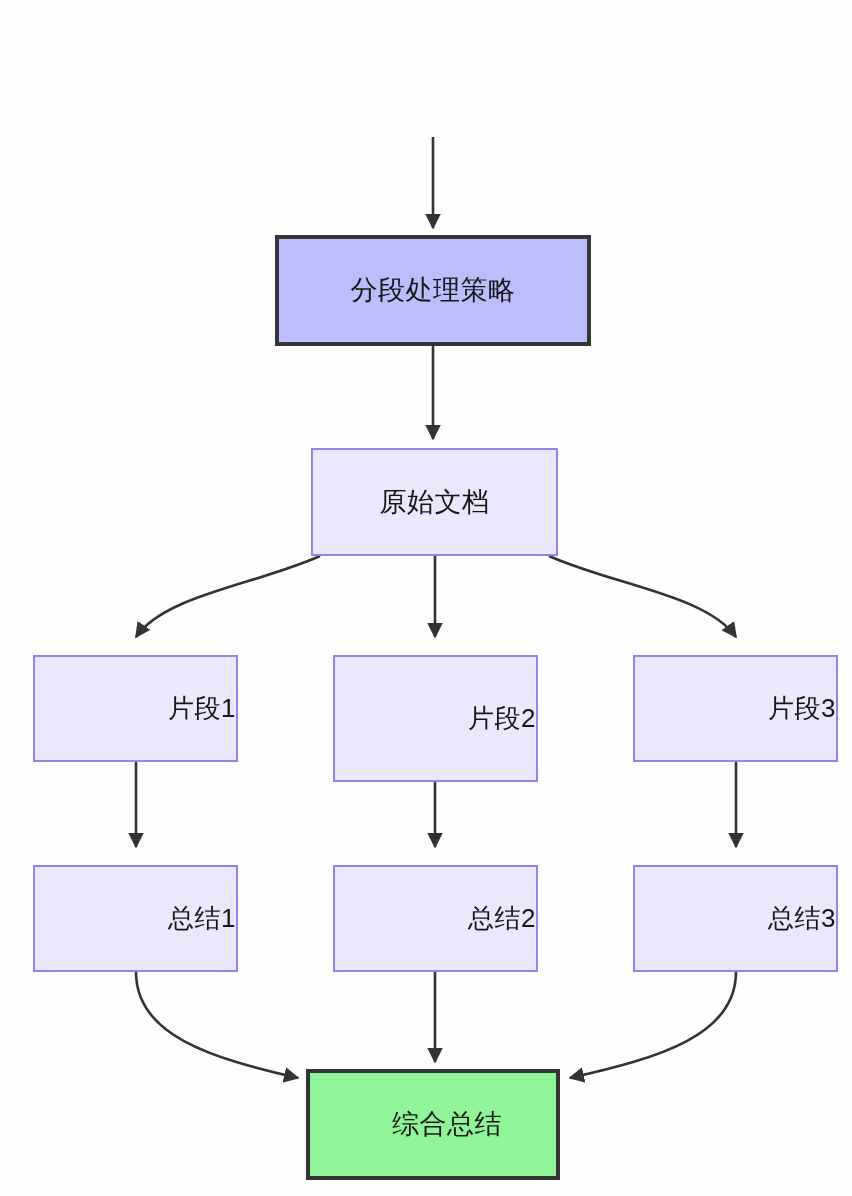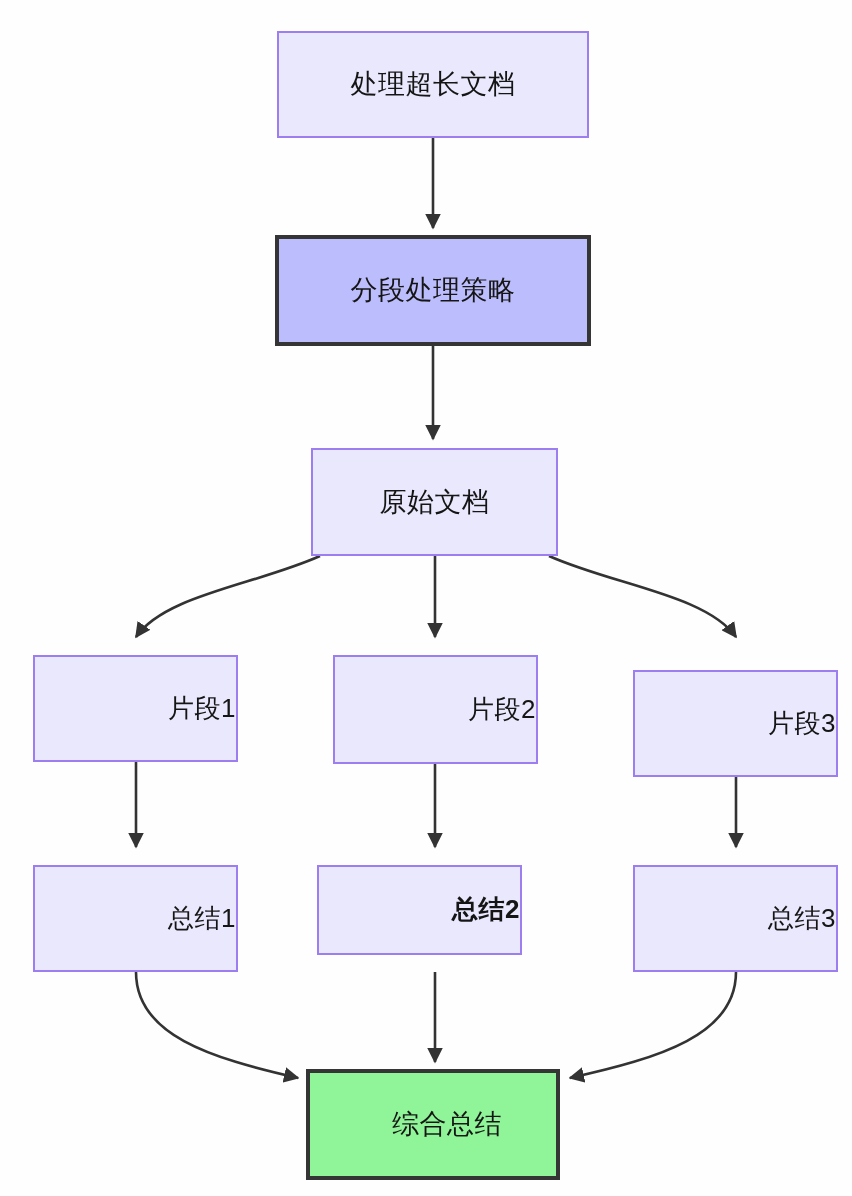--- a/index.html
+++ b/index.html
@@ -67,49 +67,46 @@
 
     <path d="M 736 762 L 736 847" fill="none" stroke="#333333" stroke-width="2.6" marker-end="url(#ah)"></path>
 
     <path d="M 136 972 C 136 1035, 210 1058, 298 1078" fill="none" stroke="#333333" stroke-width="2.6" marker-end="url(#ah)"></path>
 
     <path d="M 435 972 L 435 1062" fill="none" stroke="#333333" stroke-width="2.6" marker-end="url(#ah)"></path>
 
     <path d="M 736 972 C 736 1035, 660 1058, 570 1078" fill="none" stroke="#333333" stroke-width="2.6" marker-end="url(#ah)"></path>
   </svg>
 
-  <div class="node n-lav" style="left:277px;top:31px;width:312px;height:107px;">
-    <span class="label">处理超长文档</span>
-  </div>
 
   <div class="node n-peri" style="left:275px;top:235px;width:316px;height:111px;">
     <span class="label">分段处理策略</span>
   </div>
 
   <div class="node n-lav" style="left:311px;top:448px;width:247px;height:108px;">
     <span class="label">原始文档</span>
   </div>
 
   <div class="node n-lav n-small" style="left:33px;top:655px;width:205px;height:107px;">
     <span class="label">片段1</span>
   </div>
 
-  <div class="node n-lav n-small" style="left:333px;top:655px;width:205px;height:109px;">
+  <div class="node n-lav n-small" style="left:333px;top:655px;width:205px;height:127px;">
     <span class="label">片段2</span>
   </div>
 
-  <div class="node n-lav n-small" style="left:633px;top:655px;width:205px;height:107px;margin-top:15px;">
+  <div class="node n-lav n-small" style="left:633px;top:655px;width:205px;height:107px;">
     <span class="label">片段3</span>
   </div>
 
   <div class="node n-lav n-small" style="left:33px;top:865px;width:205px;height:107px;">
     <span class="label">总结1</span>
   </div>
 
-  <div class="node n-lav n-small" style="left:317px;top:865px;width:205px;height:90px;font-weight:bold;">
+  <div class="node n-lav n-small" style="left:333px;top:865px;width:205px;height:107px;">
     <span class="label">总结2</span>
   </div>
 
   <div class="node n-lav n-small" style="left:633px;top:865px;width:205px;height:107px;padding-left:12px;">
     <span class="label">总结3</span>
   </div>
 
   <div class="node n-green" style="left:306px;top:1069px;width:254px;height:111px;">
     <span class="label">综合总结</span>
   </div>

